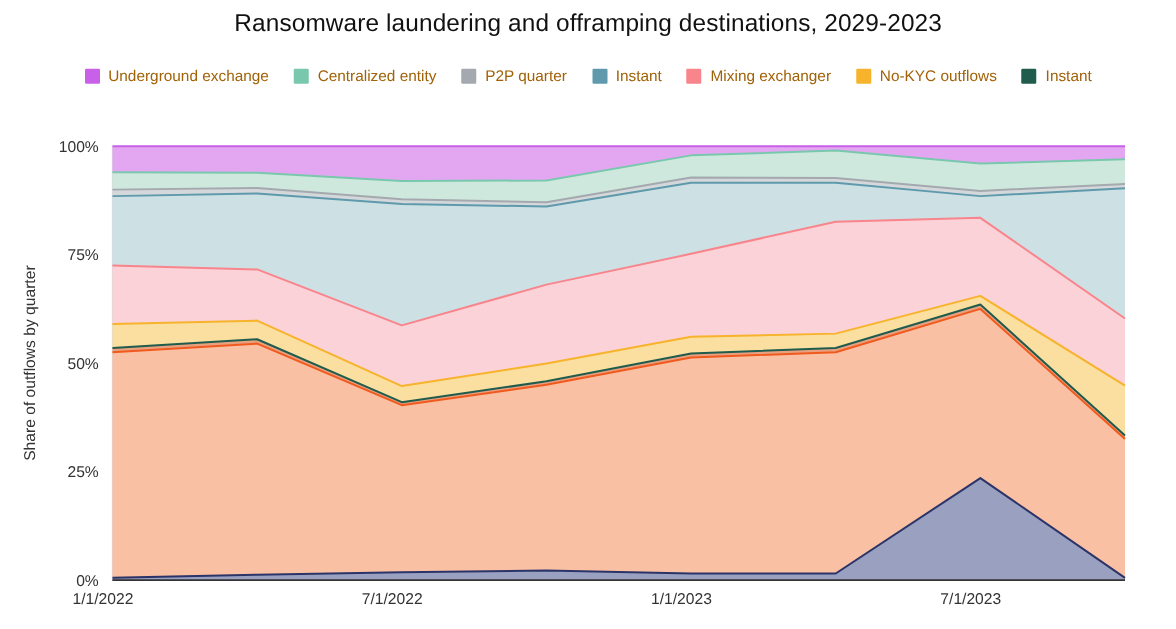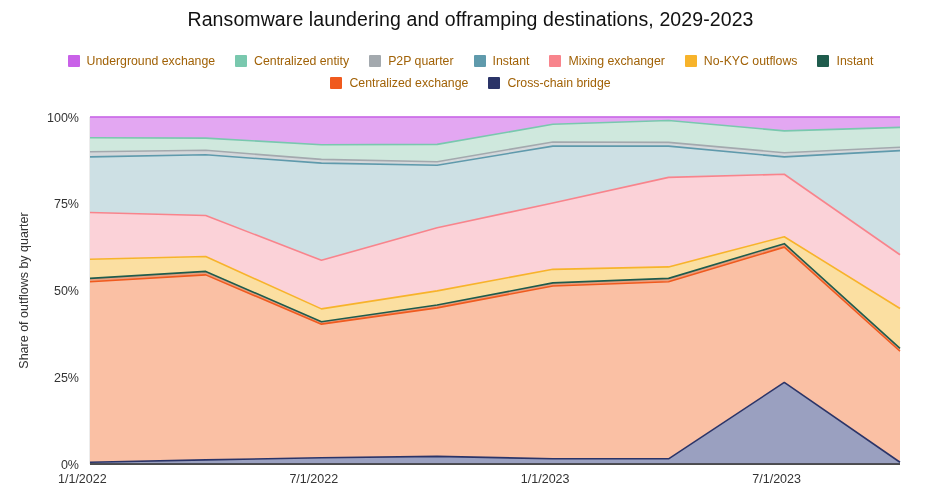--- a/index.html
+++ b/index.html
@@ -105,30 +105,20 @@
         </div>
         <div class="legend-item">
           <span class="legend-swatch" style="background: rgb(247, 179, 43);"></span>
           <span class="legend-label">No-KYC outflows</span>
         </div>
         <div class="legend-item">
           <span class="legend-swatch" style="background: rgb(31, 92, 77);"></span>
           <span class="legend-label">Instant</span>
         </div>
       </div>
-    <div class="legend-row" id="legend-row-1">
-        <div class="legend-item">
-          <span class="legend-swatch" style="background: rgb(240, 90, 30);"></span>
-          <span class="legend-label">Centralized exchange</span>
-        </div>
-        <div class="legend-item">
-          <span class="legend-swatch" style="background: rgb(43, 52, 104);"></span>
-          <span class="legend-label">Cross-chain bridge</span>
-        </div>
-      </div>
   </div>
 
   <div class="plot-wrap">
     <svg class="plot" id="plot-svg" viewBox="0 0 941 503" preserveAspectRatio="none">
       <g id="gridlines-y">
           <line x1="90" x2="900" y1="464" y2="464" stroke="#333333" stroke-width="1.2"></line>
           <line x1="90" x2="900" y1="377.25" y2="377.25" stroke="#d8d8d8" stroke-width="1"></line>
           <line x1="90" x2="900" y1="290.5" y2="290.5" stroke="#d8d8d8" stroke-width="1"></line>
           <line x1="90" x2="900" y1="203.75" y2="203.75" stroke="#d8d8d8" stroke-width="1"></line>
           <line x1="90" x2="900" y1="117" y2="117" stroke="#d8d8d8" stroke-width="1"></line>

